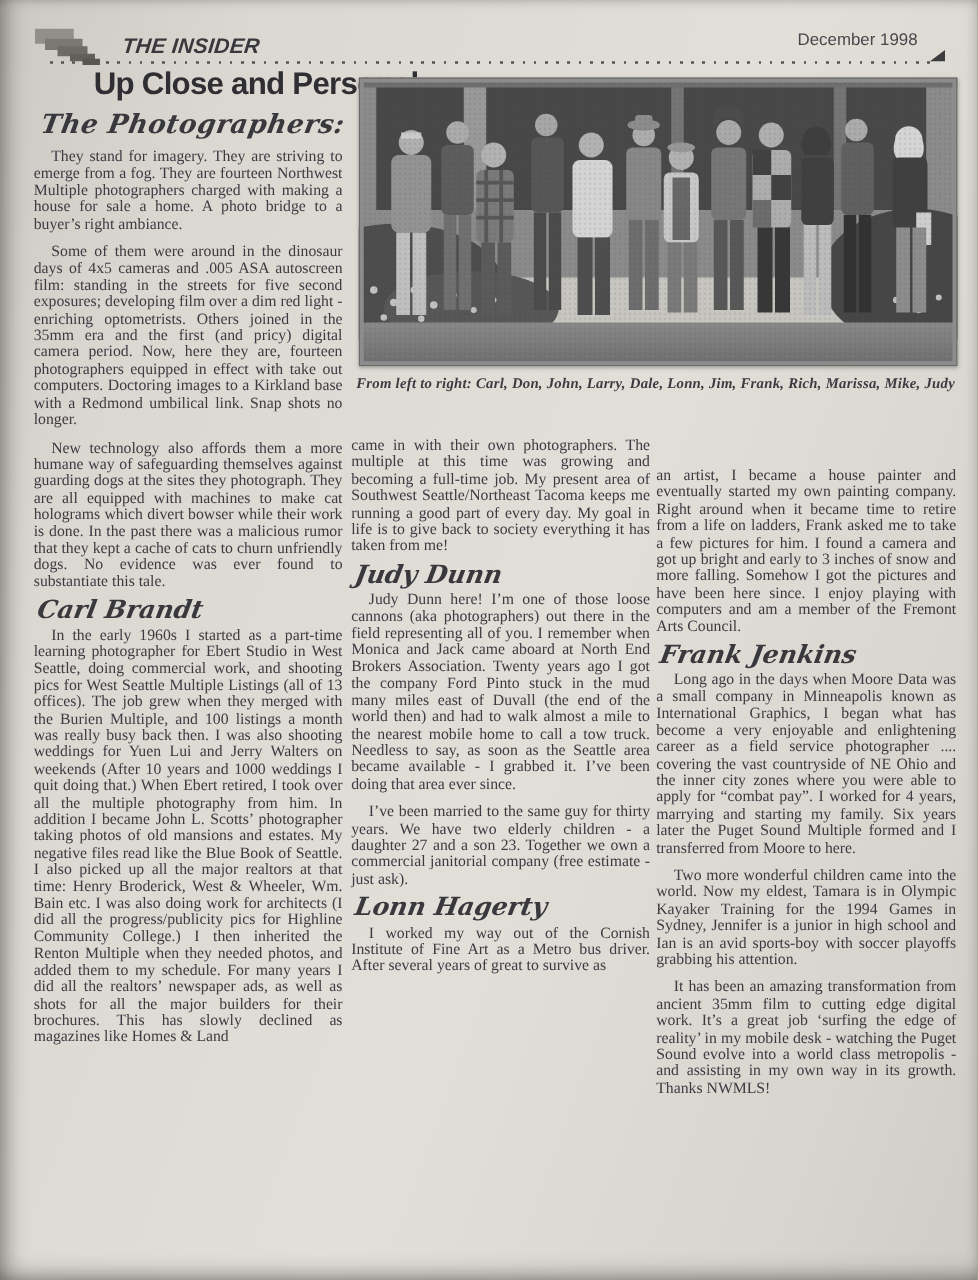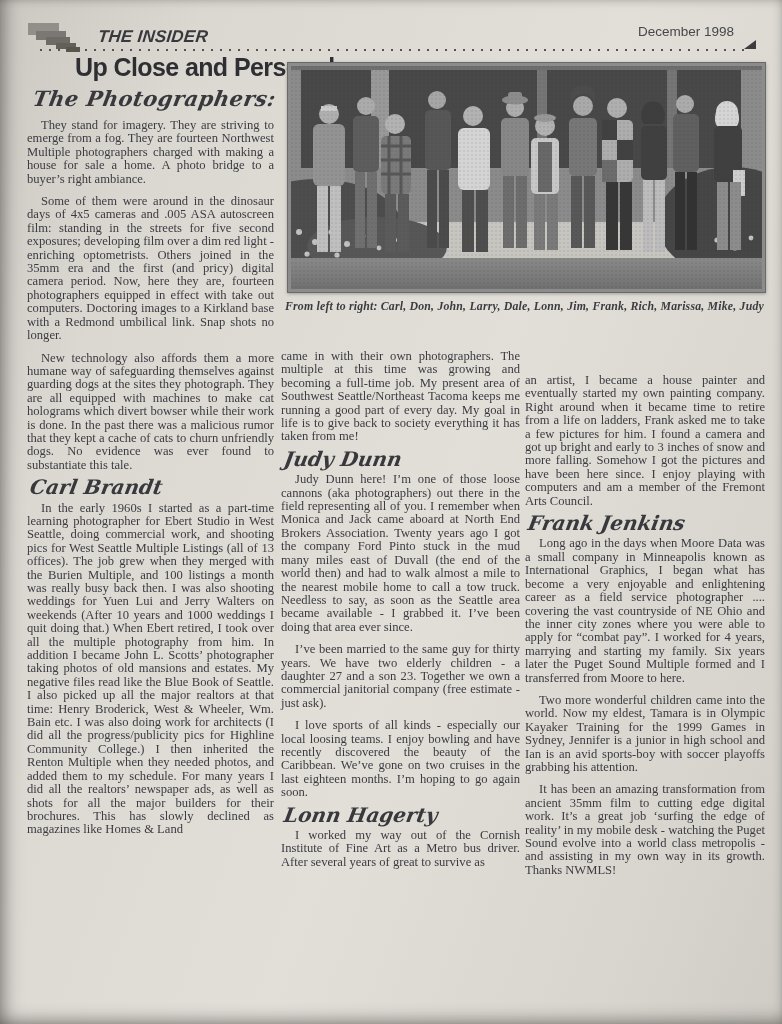--- a/index.html
+++ b/index.html
@@ -195,26 +195,25 @@
     <p>New technology also affords them a more humane way of safeguarding themselves against guarding dogs at the sites they photograph.  They are all equipped with machines to make cat holograms which divert bowser while their work is done.  In the past there was a malicious rumor that they kept a cache of cats to churn unfriendly dogs.  No evidence was ever found to substantiate this tale.</p>
     <h3 class="script">Carl Brandt</h3>
     <p>In the early 1960s I started as a part-time learning photographer for Ebert Studio in West Seattle, doing commercial work, and shooting pics for West Seattle Multiple Listings (all of 13 offices).  The job grew when they merged with the Burien Multiple, and 100 listings a month was really busy back then.  I was also shooting weddings for Yuen Lui and Jerry Walters on weekends (After 10 years and 1000 weddings I quit doing that.)  When Ebert retired, I took over all the multiple photography from him.  In addition I became John L. Scotts’ photographer taking photos of old mansions and estates.  My negative files read like the Blue Book of Seattle.  I also picked up all the major realtors at that time:  Henry Broderick, West &amp; Wheeler, Wm. Bain etc. I was also doing work for architects (I did all the progress/publicity pics for Highline Community College.)  I then inherited the Renton Multiple when they needed photos, and added them to my schedule.  For many years I did all the realtors’ newspaper ads, as well as shots for all the major builders for their brochures.  This has slowly declined as magazines like Homes &amp; Land</p>
   </div>
 
   <div class="col col-2">
     <p class="noindent">came in with their own photographers.  The multiple at this time was growing and becoming a full-time job.  My present area of Southwest Seattle/Northeast Tacoma keeps me running a good part of every day.  My goal in life is to give back to society everything it has taken from me!</p>
     <h3 class="script">Judy Dunn</h3>
     <p>Judy Dunn here!  I’m one of those loose cannons (aka photographers) out there in the field representing all of you.  I remember when Monica and Jack came aboard at North End Brokers Association.  Twenty years ago I got the company Ford Pinto stuck in the mud many miles east of Duvall (the end of the world then) and had to walk almost a mile to the nearest mobile home to call a tow truck.  Needless to say, as soon as the Seattle area became available - I grabbed it.  I’ve been doing that area ever since.</p>
     <p>I’ve been married to the same guy for thirty years.  We have two elderly children - a daughter 27 and a son 23.  Together we own a commercial janitorial company (free estimate - just ask).</p>
-    <p>I love sports of all kinds - especially our local loosing teams.  I enjoy bowling and have recently discovered the beauty of the Caribbean.  We’ve gone on two cruises in the last eighteen months.  I’m hoping to go again soon.</p>
     <h3 class="script">Lonn Hagerty</h3>
     <p>I worked my way out of the Cornish Institute of Fine Art as a Metro bus driver.  After several years of great to survive as</p>
   </div>
 
   <div class="col col-3">
     <p class="noindent">an artist, I became a house painter and eventually started my own painting company.  Right around when it became time to retire from a life on ladders, Frank asked me to take a few pictures for him.  I found a camera and got up bright and early to 3 inches of snow and more falling.  Somehow I got the pictures and have been here since.  I enjoy playing with computers and am a member of the Fremont Arts Council.</p>
     <h3 class="script">Frank Jenkins</h3>
     <p>Long ago in the days when Moore Data was a small company in Minneapolis known as International Graphics, I began what has become a very enjoyable and enlightening career as a field service photographer .... covering the vast countryside of NE Ohio and the inner city zones where you were able to apply for “combat pay”.  I worked for 4 years, marrying and starting my family.  Six years later the Puget Sound Multiple formed and I transferred from Moore to here.</p>
-    <p>Two more wonderful children came into the world.  Now my eldest, Tamara is in Olympic Kayaker Training for the 1999 Games in Sydney, Jennifer is a junior in high school and Ian is an avid sports-boy with soccer playoffs grabbing his attention.</p>
+    <p>Two more wonderful children came into the world.  Now my eldest, Tamara is in Olympic Kayaker Training for the 1994 Games in Sydney, Jennifer is a junior in high school and Ian is an avid sports-boy with soccer playoffs grabbing his attention.</p>
     <p>It has been an amazing transformation from ancient 35mm film to cutting edge digital work.  It’s a great job ‘surfing the edge of reality’ in my mobile desk - watching the Puget Sound evolve into a world class metropolis - and assisting in my own way in its growth.  Thanks NWMLS!</p>
   </div>
 
 </div>
 
 </body></html>

